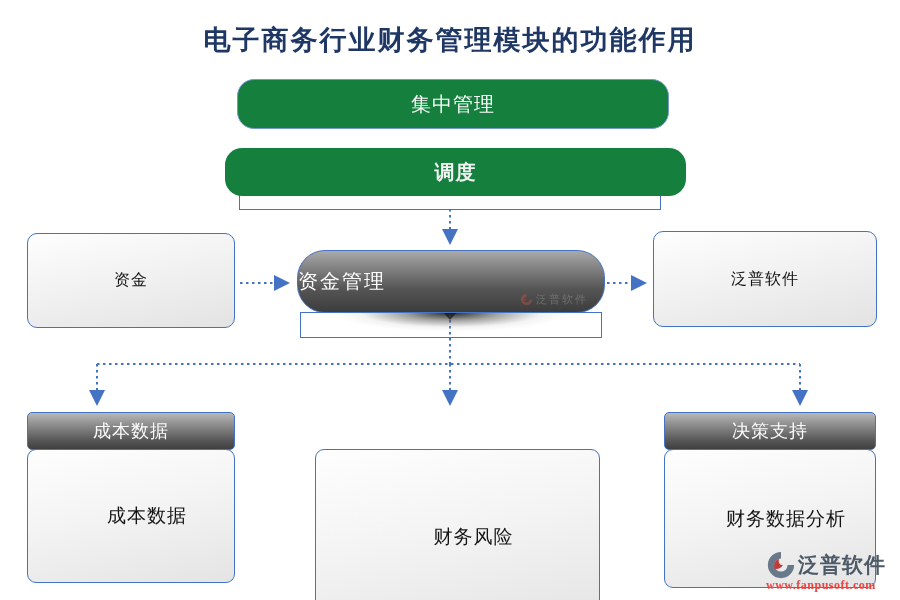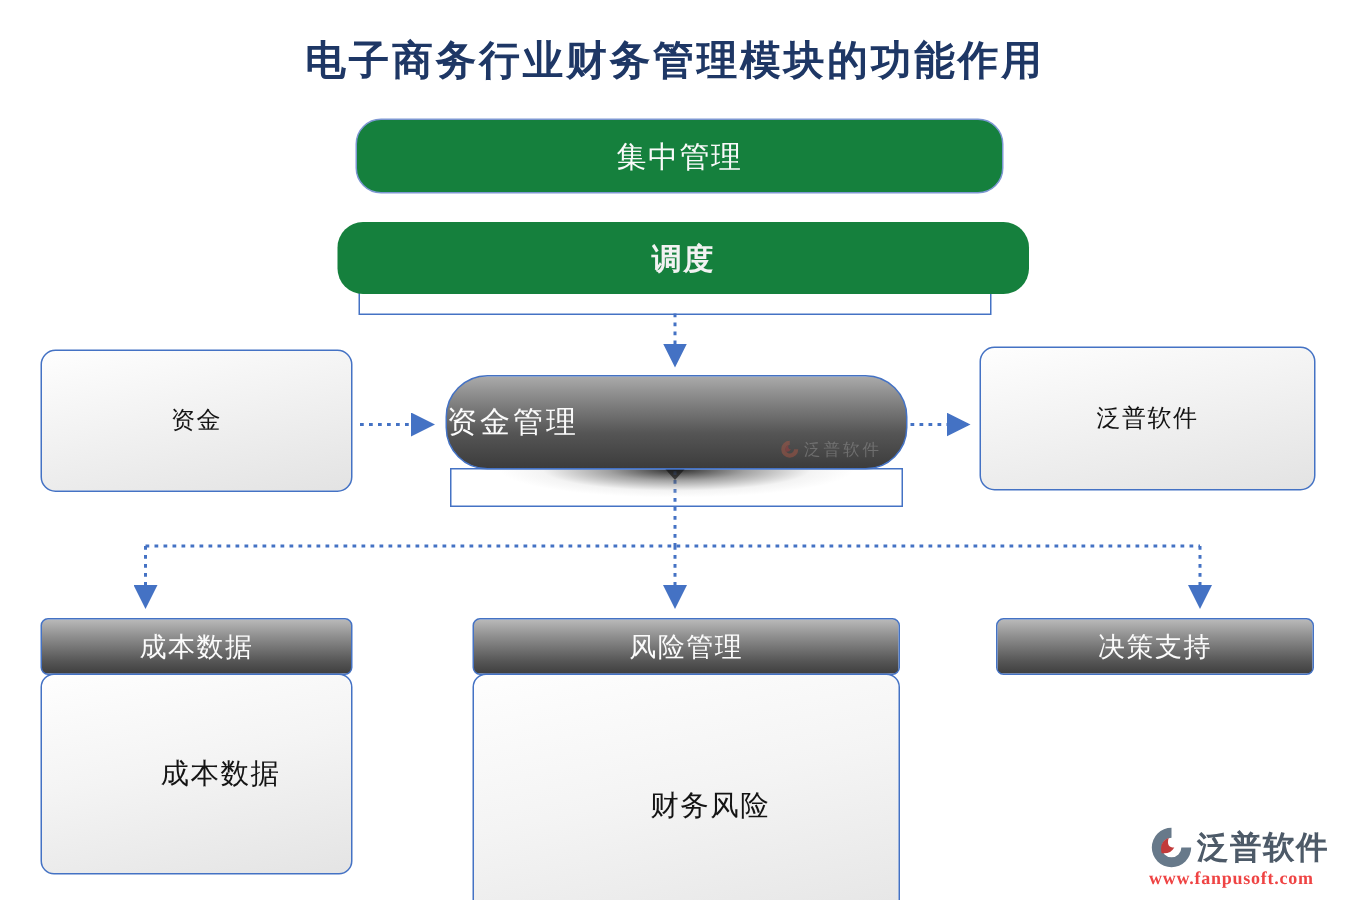--- a/index.html
+++ b/index.html
@@ -146,26 +146,26 @@
     </div>
     <div class="ghead">
       <span>成本数据</span>
     </div>
   </div>
 
   <div id="group-risk" class="abs group">
     <div class="gbody">
       <span>财务风险</span>
     </div>
-    <div class="ghead">
-      <span>风险管理</span>
-    </div>
   </div>
 
   <div id="group-decision" class="abs group">
+    <div class="gbody">
+      <span>财务数据分析</span>
+    </div>
     <div class="ghead">
       <span>决策支持</span>
     </div>
   </div>
 
   <div id="logo" class="abs">
     <div class="row">
       <svg width="30" height="30" viewBox="0 0 32 32">
         <path d="M30,16 A14,14 0 1,1 16,2 L16,9 A7,7 0 1,0 23,16 Z" fill="#67798a"></path>
         <path d="M14,9 q-7,3 -5,11 q6,1 9,-4 q-6,0 -4,-7 z" fill="#c23b3b"></path>

